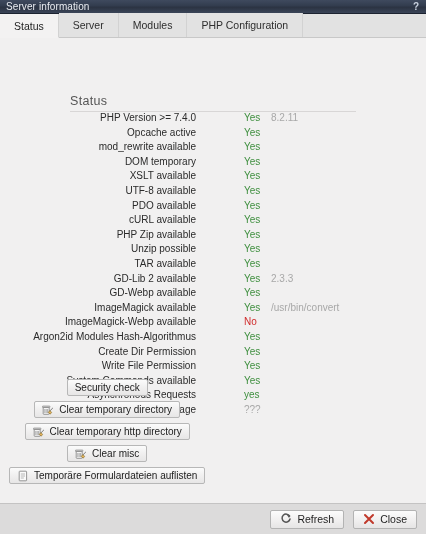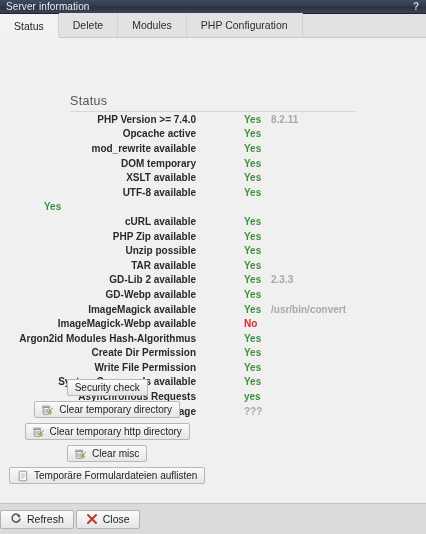--- a/index.html
+++ b/index.html
@@ -111,22 +111,21 @@
 
   .status-table {
     position: absolute;
     left: 0;
     top: 74px;
     width: 426px;
   }
   .status-row {
     display: flex;
     height: 14.6px;
-    align-items: center;
-    font-weight: bold;
+    align-items: flex-start;
   }
   .status-label {
     width: 200px;
     text-align: right;
     padding-right: 4px;
     font-size: 10px;
     color: #2a2a2a;
     white-space: nowrap;
     box-sizing: border-box;
   }
@@ -183,22 +182,22 @@
   .ico svg { display: block; }
 
   
   .footer {
     flex: 0 0 31px;
     height: 31px;
     background: #dcdbdb;
     border-top: 1px solid #c4c3c3;
     display: flex;
     align-items: center;
-    justify-content: flex-start;
-    gap: 2px;
+    justify-content: flex-end;
+    gap: 9px;
     padding-right: 9px;
     box-sizing: border-box;
   }
   .footer-btn {
     display: inline-flex;
     align-items: center;
     gap: 5px;
     background: linear-gradient(to bottom, #fcfcfc 0%, #f1f0f0 52%, #e6e5e5 100%);
     border: 1px solid #b3b3b3;
     border-radius: 2px;
@@ -219,21 +218,21 @@
   <div class="titlebar">
     <span class="titlebar-text">Server information</span>
     <span class="help-icon">?</span>
   </div>
 
   <div class="tabstrip">
     <div class="tab active">
       <span>Status</span>
     </div>
     <div class="tab">
-      <span>Delete</span>
+      <span>Server</span>
     </div>
     <div class="tab">
       <span>Modules</span>
     </div>
     <div class="tab">
       <span>PHP Configuration</span>
     </div>
   </div>
 
   <div class="content">
@@ -263,20 +262,21 @@
         </div>
         <div class="status-row">
           <div class="status-label">XSLT available</div>
           <div class="status-value yes">Yes</div>
         </div>
         <div class="status-row">
           <div class="status-label">UTF-8 available</div>
           <div class="status-value yes">Yes</div>
         </div>
         <div class="status-row">
+          <div class="status-label">PDO available</div>
           <div class="status-value yes">Yes</div>
         </div>
         <div class="status-row">
           <div class="status-label">cURL available</div>
           <div class="status-value yes">Yes</div>
         </div>
         <div class="status-row">
           <div class="status-label">PHP Zip available</div>
           <div class="status-value yes">Yes</div>
         </div>

